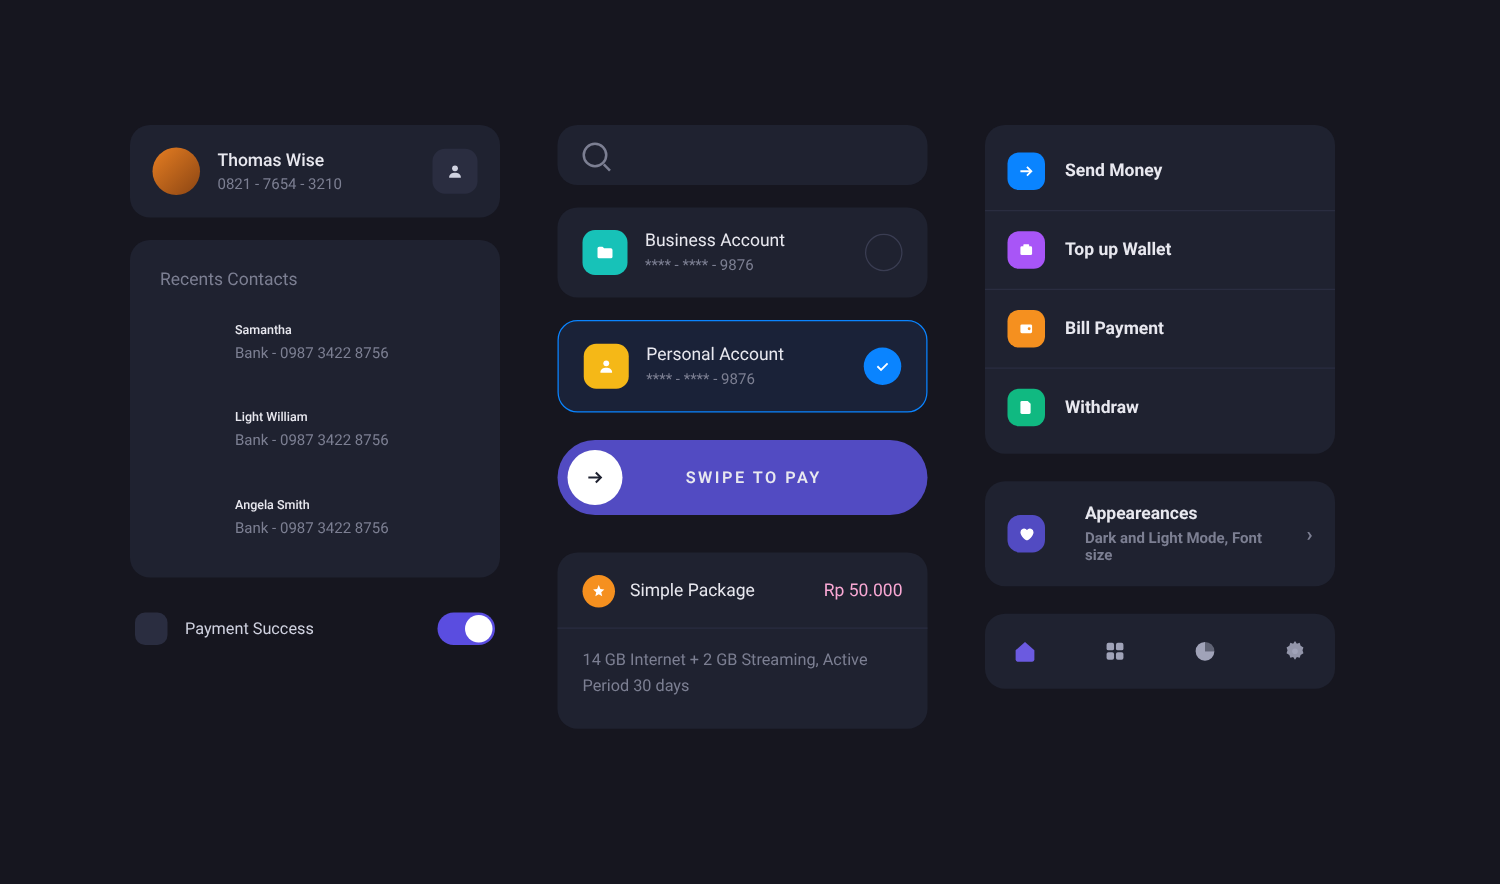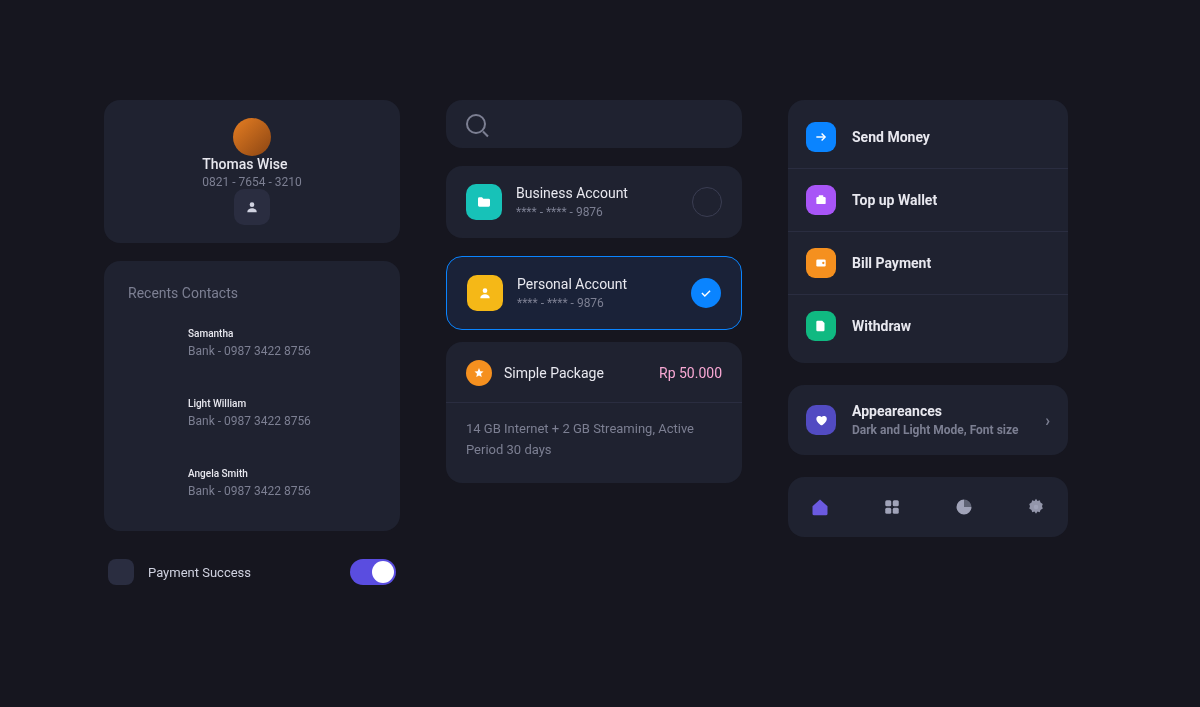--- a/index.html
+++ b/index.html
@@ -14,21 +14,21 @@
   padding: 100px 104px 0 104px;
 }
 .col { display: flex; flex-direction: column; }
 .col-left { width: 296px; }
 .col-mid { width: 296px; }
 .col-right { width: 280px; font-weight: bold; }
 
 .card { background: #1f2230; border-radius: 16px; }
 
 
-.profile { display: flex; align-items: center; padding: 18px 18px; gap: 0; flex-direction: column; }
+.profile { display: flex; align-items: center; padding: 18px 18px; gap: 14px; }
 .avatar { width: 38px; height: 38px; border-radius: 50%; flex-shrink: 0; }
 .avatar-sm { width: 44px; height: 44px; border-radius: 50%; flex-shrink: 0; }
 .avatar.a1 { background: linear-gradient(135deg,#e67e22,#8b4513); }
 .profile-info { flex: 1; }
 .profile-name { font-size: 14px; font-weight: 500; color: #e8e8ef; }
 .profile-sub { font-size: 12px; color: #7c7f92; margin-top: 3px; }
 .profile-btn { width: 36px; height: 36px; background: #2a2d40; border-radius: 10px; display: flex; align-items: center; justify-content: center; }
 
 
 .contacts { margin-top: 18px; padding: 24px 24px 26px; }
@@ -70,41 +70,41 @@
 .acc-radio { width: 30px; height: 30px; border-radius: 50%; }
 .acc-radio.empty { border: 1px solid #3a3d52; }
 .acc-radio.checked { background: #0a84ff; display: flex; align-items: center; justify-content: center; }
 
 
 .swipe { margin-top: 22px; background: #524bc2; border-radius: 30px; padding: 8px; display: flex; align-items: center; gap: 18px; }
 .swipe-knob { width: 44px; height: 44px; background: #fff; border-radius: 50%; display: flex; align-items: center; justify-content: center; }
 .swipe-label { flex: 1; text-align: center; font-size: 13px; font-weight: 600; letter-spacing: 2px; color: #e8e8ef; padding-right: 44px; }
 
 
-.package { margin-top: 12px; padding: 18px 20px 22px; }
+.package { margin-top: 30px; padding: 18px 20px 22px; }
 .pkg-header { display: flex; align-items: center; gap: 12px; }
 .pkg-icon { width: 26px; height: 26px; background: #f5901f; border-radius: 50%; display: flex; align-items: center; justify-content: center; font-size: 12px; }
 .pkg-name { flex: 1; font-size: 14px; color: #e8e8ef; }
 .pkg-price { font-size: 14px; color: #f9a8d4; }
 .pkg-divider { height: 1px; background: #2a2d40; margin: 16px -20px; }
 .pkg-desc { font-size: 13px; color: #7c7f92; line-height: 1.6; }
 
 
 .actions { padding: 6px 0; }
 .action-row { display: flex; align-items: center; gap: 16px; padding: 16px 18px; border-bottom: 1px solid #2a2d40; }
 .action-row:last-child { border-bottom: none; }
 .act-icon { width: 30px; height: 30px; border-radius: 9px; display: flex; align-items: center; justify-content: center; flex-shrink: 0; }
 .act-icon.blue { background: #0a84ff; }
 .act-icon.purple { background: #a855f7; }
 .act-icon.orange { background: #f5901f; }
 .act-icon.green { background: #10b981; }
 .act-label { font-size: 14px; color: #e8e8ef; }
 
 
-.appearances { margin-top: 22px; padding: 18px 18px; display: flex; align-items: center; gap: 16px; }
+.appearances { margin-top: 22px; padding: 18px 18px; display: flex; align-items: center; gap: 32px; }
 .app-icon { width: 30px; height: 30px; background: #524bc2; border-radius: 10px; display: flex; align-items: center; justify-content: center; }
 .app-info { flex: 1; }
 .app-title { font-size: 14px; color: #e8e8ef; }
 .app-sub { font-size: 12px; color: #7c7f92; margin-top: 4px; }
 .chevron { color: #7c7f92; font-size: 16px; }
 
 
 .nav { margin-top: 22px; padding: 16px 18px; display: flex; justify-content: space-between; }
 .nav-item { width: 28px; height: 28px; display: flex; align-items: center; justify-content: center; }
 .nav-item.active svg { fill: #6b5ae0; }
@@ -195,20 +195,29 @@
       <div class="acc-name">Personal Account</div>
       <div class="acc-sub">**** - **** - 9876</div>
     </div>
     <div class="acc-radio checked">
       <svg class="check" width="14" height="14" viewBox="0 0 24 24">
           <polyline points="5 12 10 17 19 8"></polyline>
         </svg>
     </div>
   </div>
 
+  <div class="swipe">
+    <div class="swipe-knob">
+      <svg width="16" height="16" viewBox="0 0 24 24" fill="none" stroke="#1f2230" stroke-width="2.5">
+          <line x1="4" y1="12" x2="18" y2="12"></line>
+          <polyline points="13 6 19 12 13 18"></polyline>
+        </svg>
+    </div>
+    <div class="swipe-label">SWIPE TO PAY</div>
+  </div>
 
   <div class="card package">
     <div class="pkg-header">
       <div class="pkg-icon">
         <svg width="12" height="12" viewBox="0 0 24 24" fill="#fff">
             <path d="M12 2l2.6 6.4L21 9.2l-5 4.4 1.5 6.4L12 16.8 6.5 20l1.5-6.4-5-4.4 6.4-.8z"></path>
           </svg>
       </div>
       <div class="pkg-name">Simple Package</div>
       <div class="pkg-price">Rp 50.000</div>

